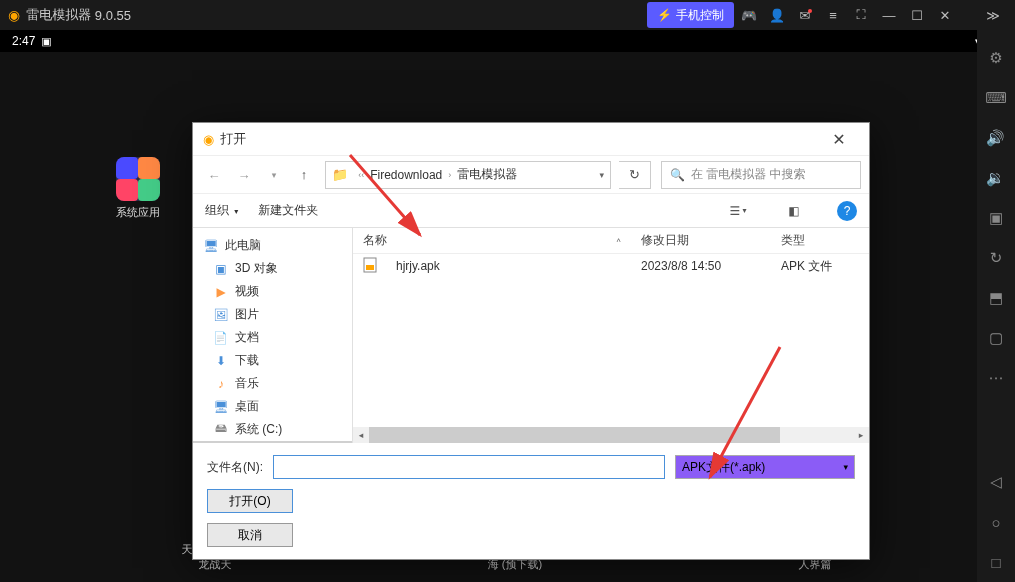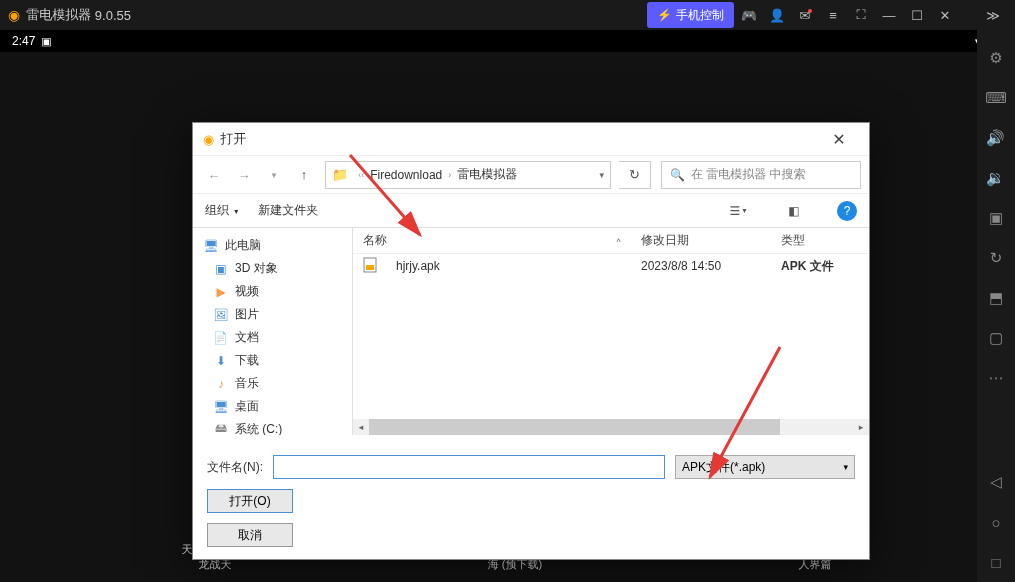--- a/index.html
+++ b/index.html
@@ -82,33 +82,33 @@
 .fd-columns { height: 26px; display: flex; align-items: center; font-size: 12px; color: #444; border-bottom: 1px solid #eee; padding-right: 8px; }
 .fd-col { padding: 0 10px; display: flex; align-items: center; gap: 2px; }
 .fd-col.name { flex: 1; }
 .fd-col.date { width: 140px; }
 .fd-col.type { width: 90px; }
 .fd-col .sort { font-size: 8px; color: #666; margin-left: auto; }
 .fd-rows { flex: 1; overflow: auto; }
 .fd-row { height: 24px; display: flex; align-items: center; font-size: 12px; color: #333; padding-right: 8px; }
 .fd-row .name { flex: 1; padding: 0 10px; display: flex; align-items: center; gap: 19px; }
 .fd-row .date { width: 140px; padding: 0 10px; }
-.fd-row .type { width: 90px; padding: 0 10px; font-weight: bold; }
+.fd-row .type { width: 90px; padding: 0 10px; }
 .file-ico { width: 14px; height: 16px; display: inline-block; }
 
 .fd-scroll-h { height: 16px; background: #f0f0f0; display: flex; align-items: center; }
 .fd-scroll-h .arrow { width: 16px; height: 16px; display: flex; align-items: center; justify-content: center; color: #666; font-size: 9px; }
 .fd-scroll-h .track { flex: 1; height: 16px; position: relative; }
 .fd-scroll-h .thumb { position: absolute; height: 16px; background: #ccc; width: 85%; left: 0; }
 
 .fd-bottom { padding: 12px 14px; display: flex; flex-direction: column; gap: 10px; }
-.fd-fn-row { display: flex; align-items: center; gap: 10px; margin-top: 8px; }
+.fd-fn-row { display: flex; align-items: center; gap: 10px; }
 .fd-fn-row label { font-size: 12px; color: #333; }
 .fd-fn-row .fn-input { flex: 1; height: 24px; border: 1px solid #4a90d9; padding: 0 6px; font-size: 12px; outline: none; }
-.fd-fn-row .fn-type { width: 180px; height: 24px; border: 1px solid #aaa; padding: 0 6px; font-size: 12px; display: flex; align-items: center; justify-content: space-between; background: #e5e5e5; }
+.fd-fn-row .fn-type { width: 180px; height: 24px; border: 1px solid #aaa; padding: 0 6px; font-size: 12px; display: flex; align-items: center; justify-content: space-between; background: #8b5cf6; }
 .fd-btn-row { display: flex; justify-content: flex-end; gap: 10px; flex-direction: column; }
 .fd-btn { width: 86px; height: 24px; border: 1px solid #999; background: #e8e8e8; font-size: 12px; display: flex; align-items: center; justify-content: center; cursor: pointer; }
 .fd-btn.primary { border: 1px solid #4a90d9; }
 
 
 .arrow-red { position: absolute; pointer-events: none; }
 .arrow-red svg { overflow: visible; }
 </style>
 </head>
 <body>
@@ -138,20 +138,29 @@
   <span>2:47</span>
   <span class="ico" style="margin-left:6px;">▣</span>
   <span class="spacer"></span>
   <span class="ico">▾</span>
   <span class="ico">◢</span>
   <span class="ico">▮</span>
 </div>
 
 <div class="main-area">
 
+  <div class="desktop-icon">
+    <div class="icon-box">
+      <div class="q1"></div>
+        <div class="q2"></div>
+        <div class="q3"></div>
+        <div class="q4"></div>
+    </div>
+    <div>系统应用</div>
+  </div>
 
   <div class="dock">
     <div class="dock-item">
       <div class="di-icon di1">
           <div class="badge"></div>
         </div>
       <div>天龙八部2: 飞龙战天</div>
     </div>
     <div class="dock-item">
       <div class="di-icon di2">

